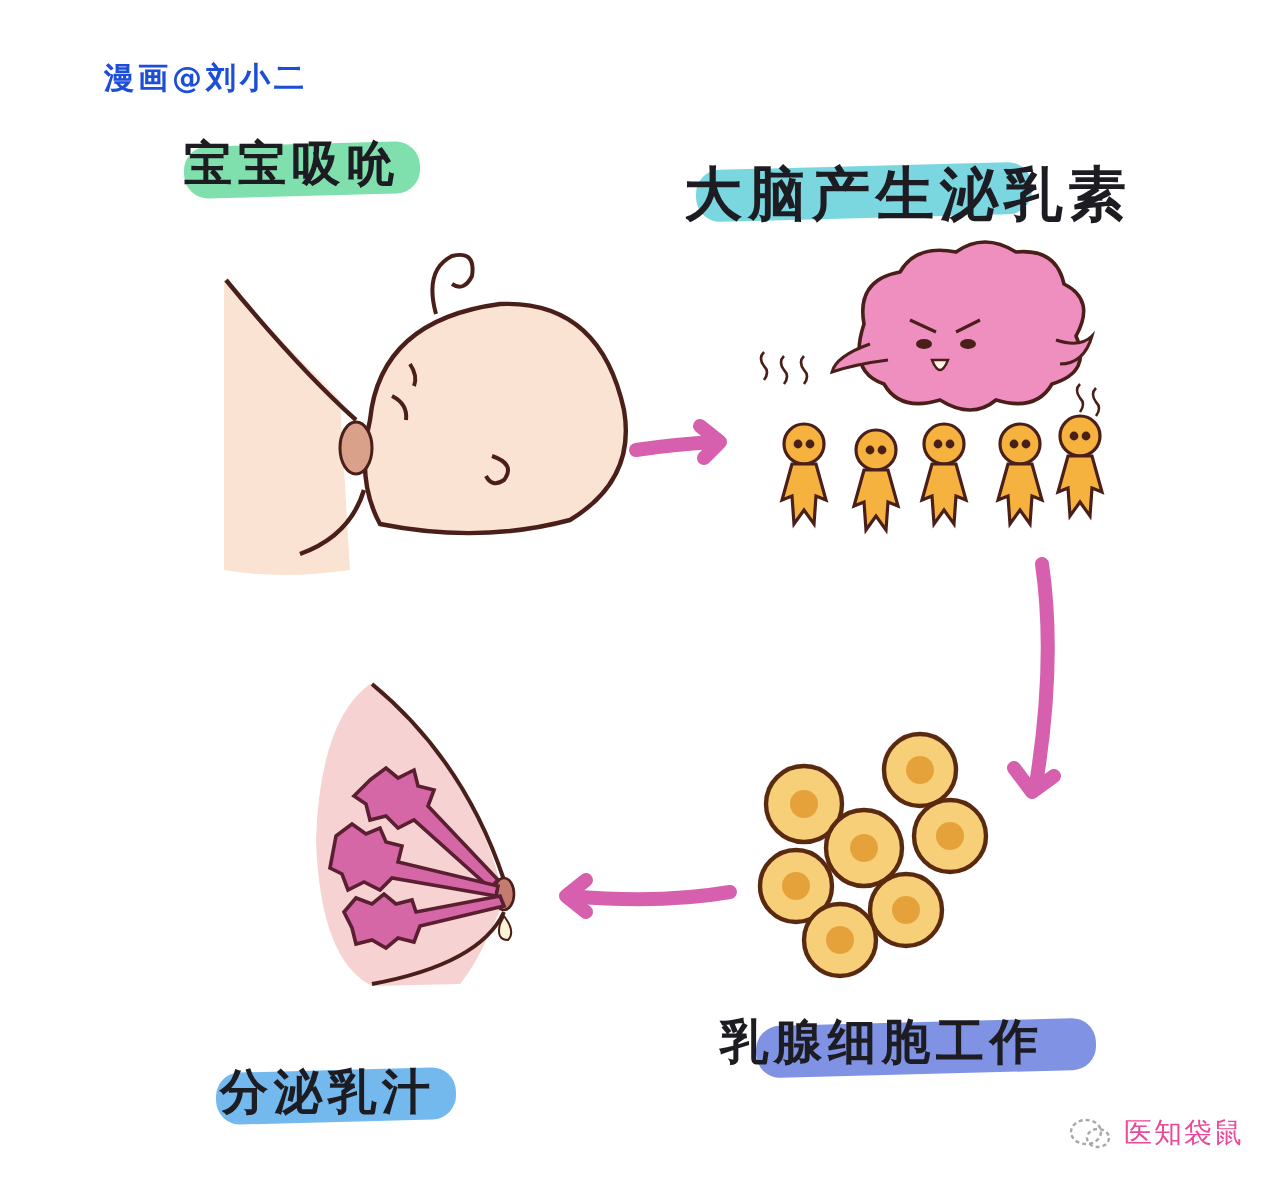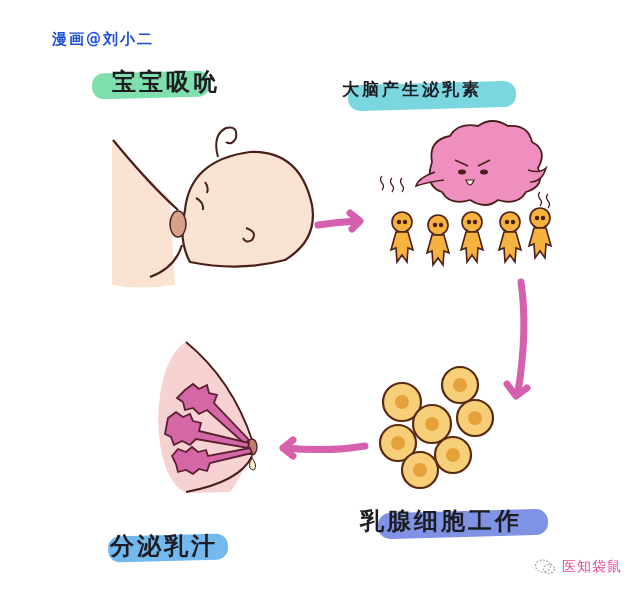--- a/index.html
+++ b/index.html
@@ -14,22 +14,22 @@
 </head>
 <body>
 
 <div class="abs credit">漫画@刘小二</div>
 
 <div class="hl" style="left:92px;top:72px;width:118px;height:26px;background:#7fe0ad;"></div>
 <div class="hl" style="left:348px;top:83px;width:168px;height:26px;background:#7ad7e0;"></div>
 <div class="hl" style="left:378px;top:511px;width:170px;height:26px;background:#7f92e3;"></div>
 <div class="hl" style="left:108px;top:535px;width:120px;height:26px;background:#74b9ee;"></div>
 
-<div class="abs label" style="left:112px;top:66px;">宝宝吸吮</div>
-<div class="abs label" style="left:342px;top:78px;font-size:17px;">大脑产生泌乳素</div>
+<div class="abs label" style="left:92px;top:66px;">宝宝吸吮</div>
+<div class="abs label" style="left:342px;top:78px;font-size:29px;">大脑产生泌乳素</div>
 <div class="abs label" style="left:360px;top:505px;">乳腺细胞工作</div>
 <div class="abs label" style="left:110px;top:530px;">分泌乳汁</div>
 
 <svg class="art" width="640" height="598" viewBox="0 0 640 598">
 
   <g>
     <path d="M112 140 L112 285 Q140 290 175 285 L170 200 Q140 170 112 140 Z" fill="#fbe3d3"></path>
     <path d="M113 140 Q150 185 178 210" fill="none" stroke="#4a1f1a" stroke-width="2.2"></path>
     <path d="M150 277 Q175 268 182 245" fill="none" stroke="#4a1f1a" stroke-width="2.2"></path>
     <path d="M185 210 Q190 160 250 152 Q300 150 312 205 Q318 240 285 260 Q240 272 190 262 Q178 240 185 210 Z" fill="#fbe3d3" stroke="#4a1f1a" stroke-width="2.2"></path>

